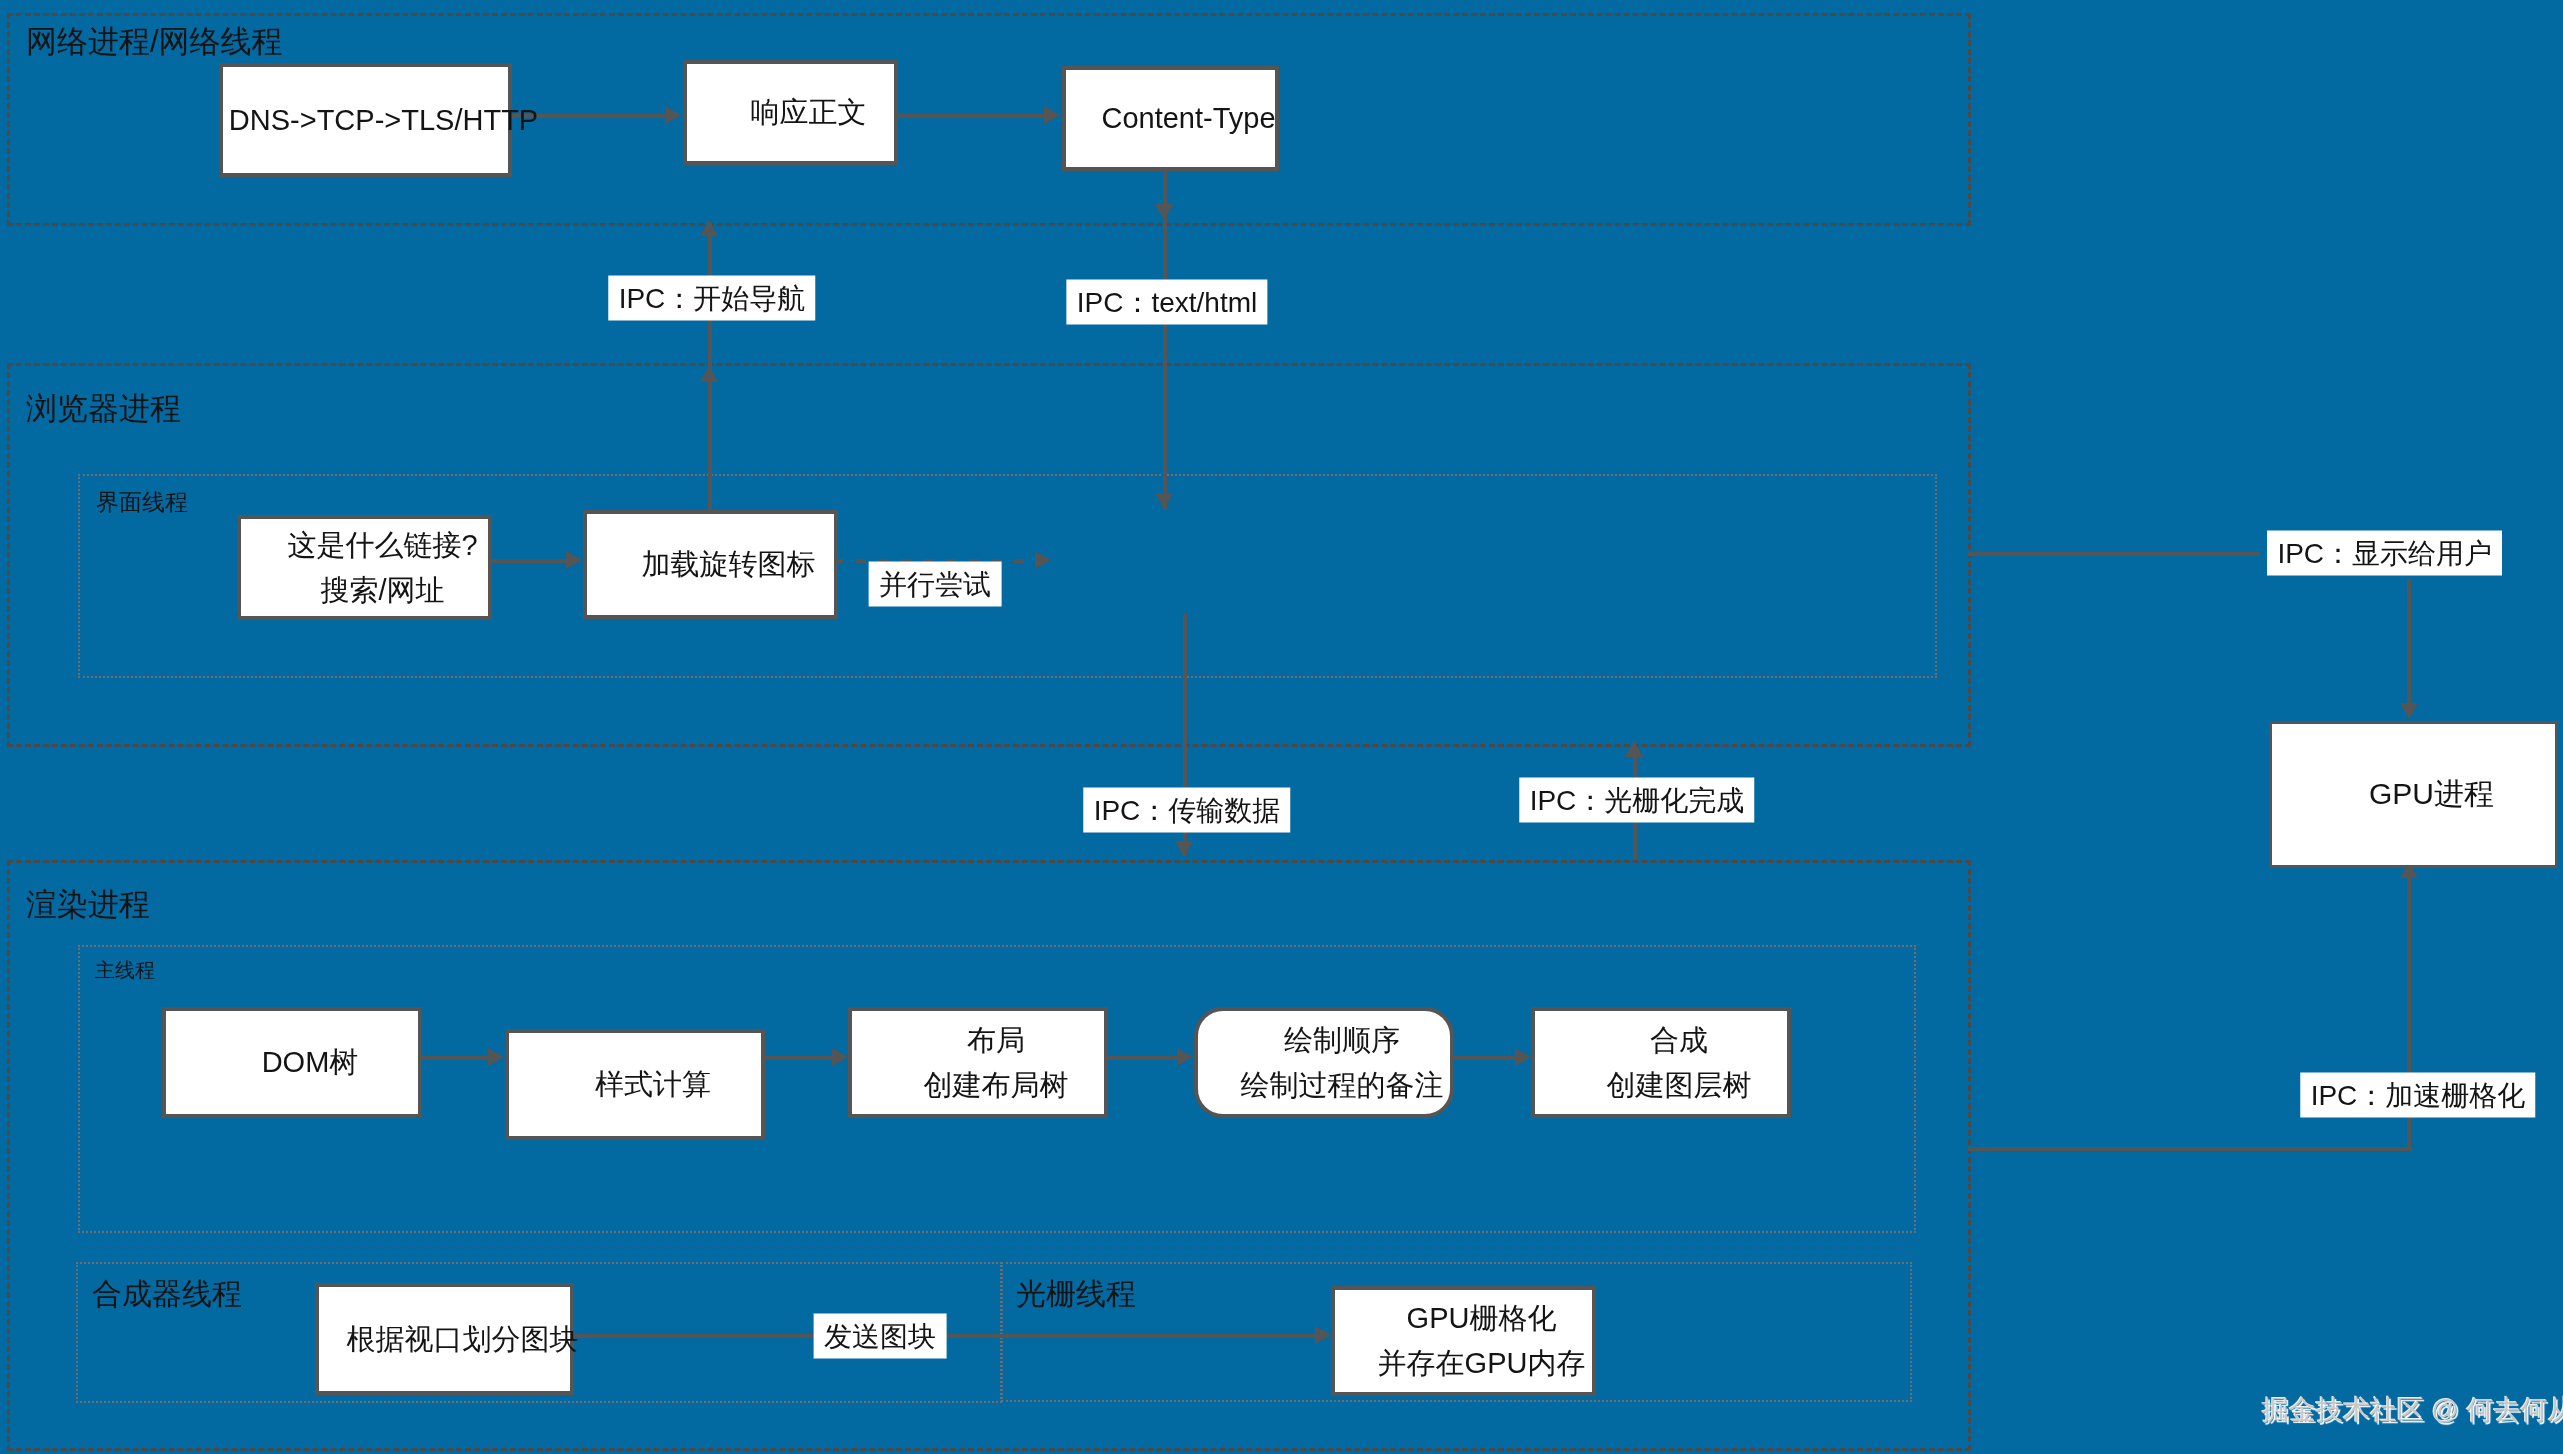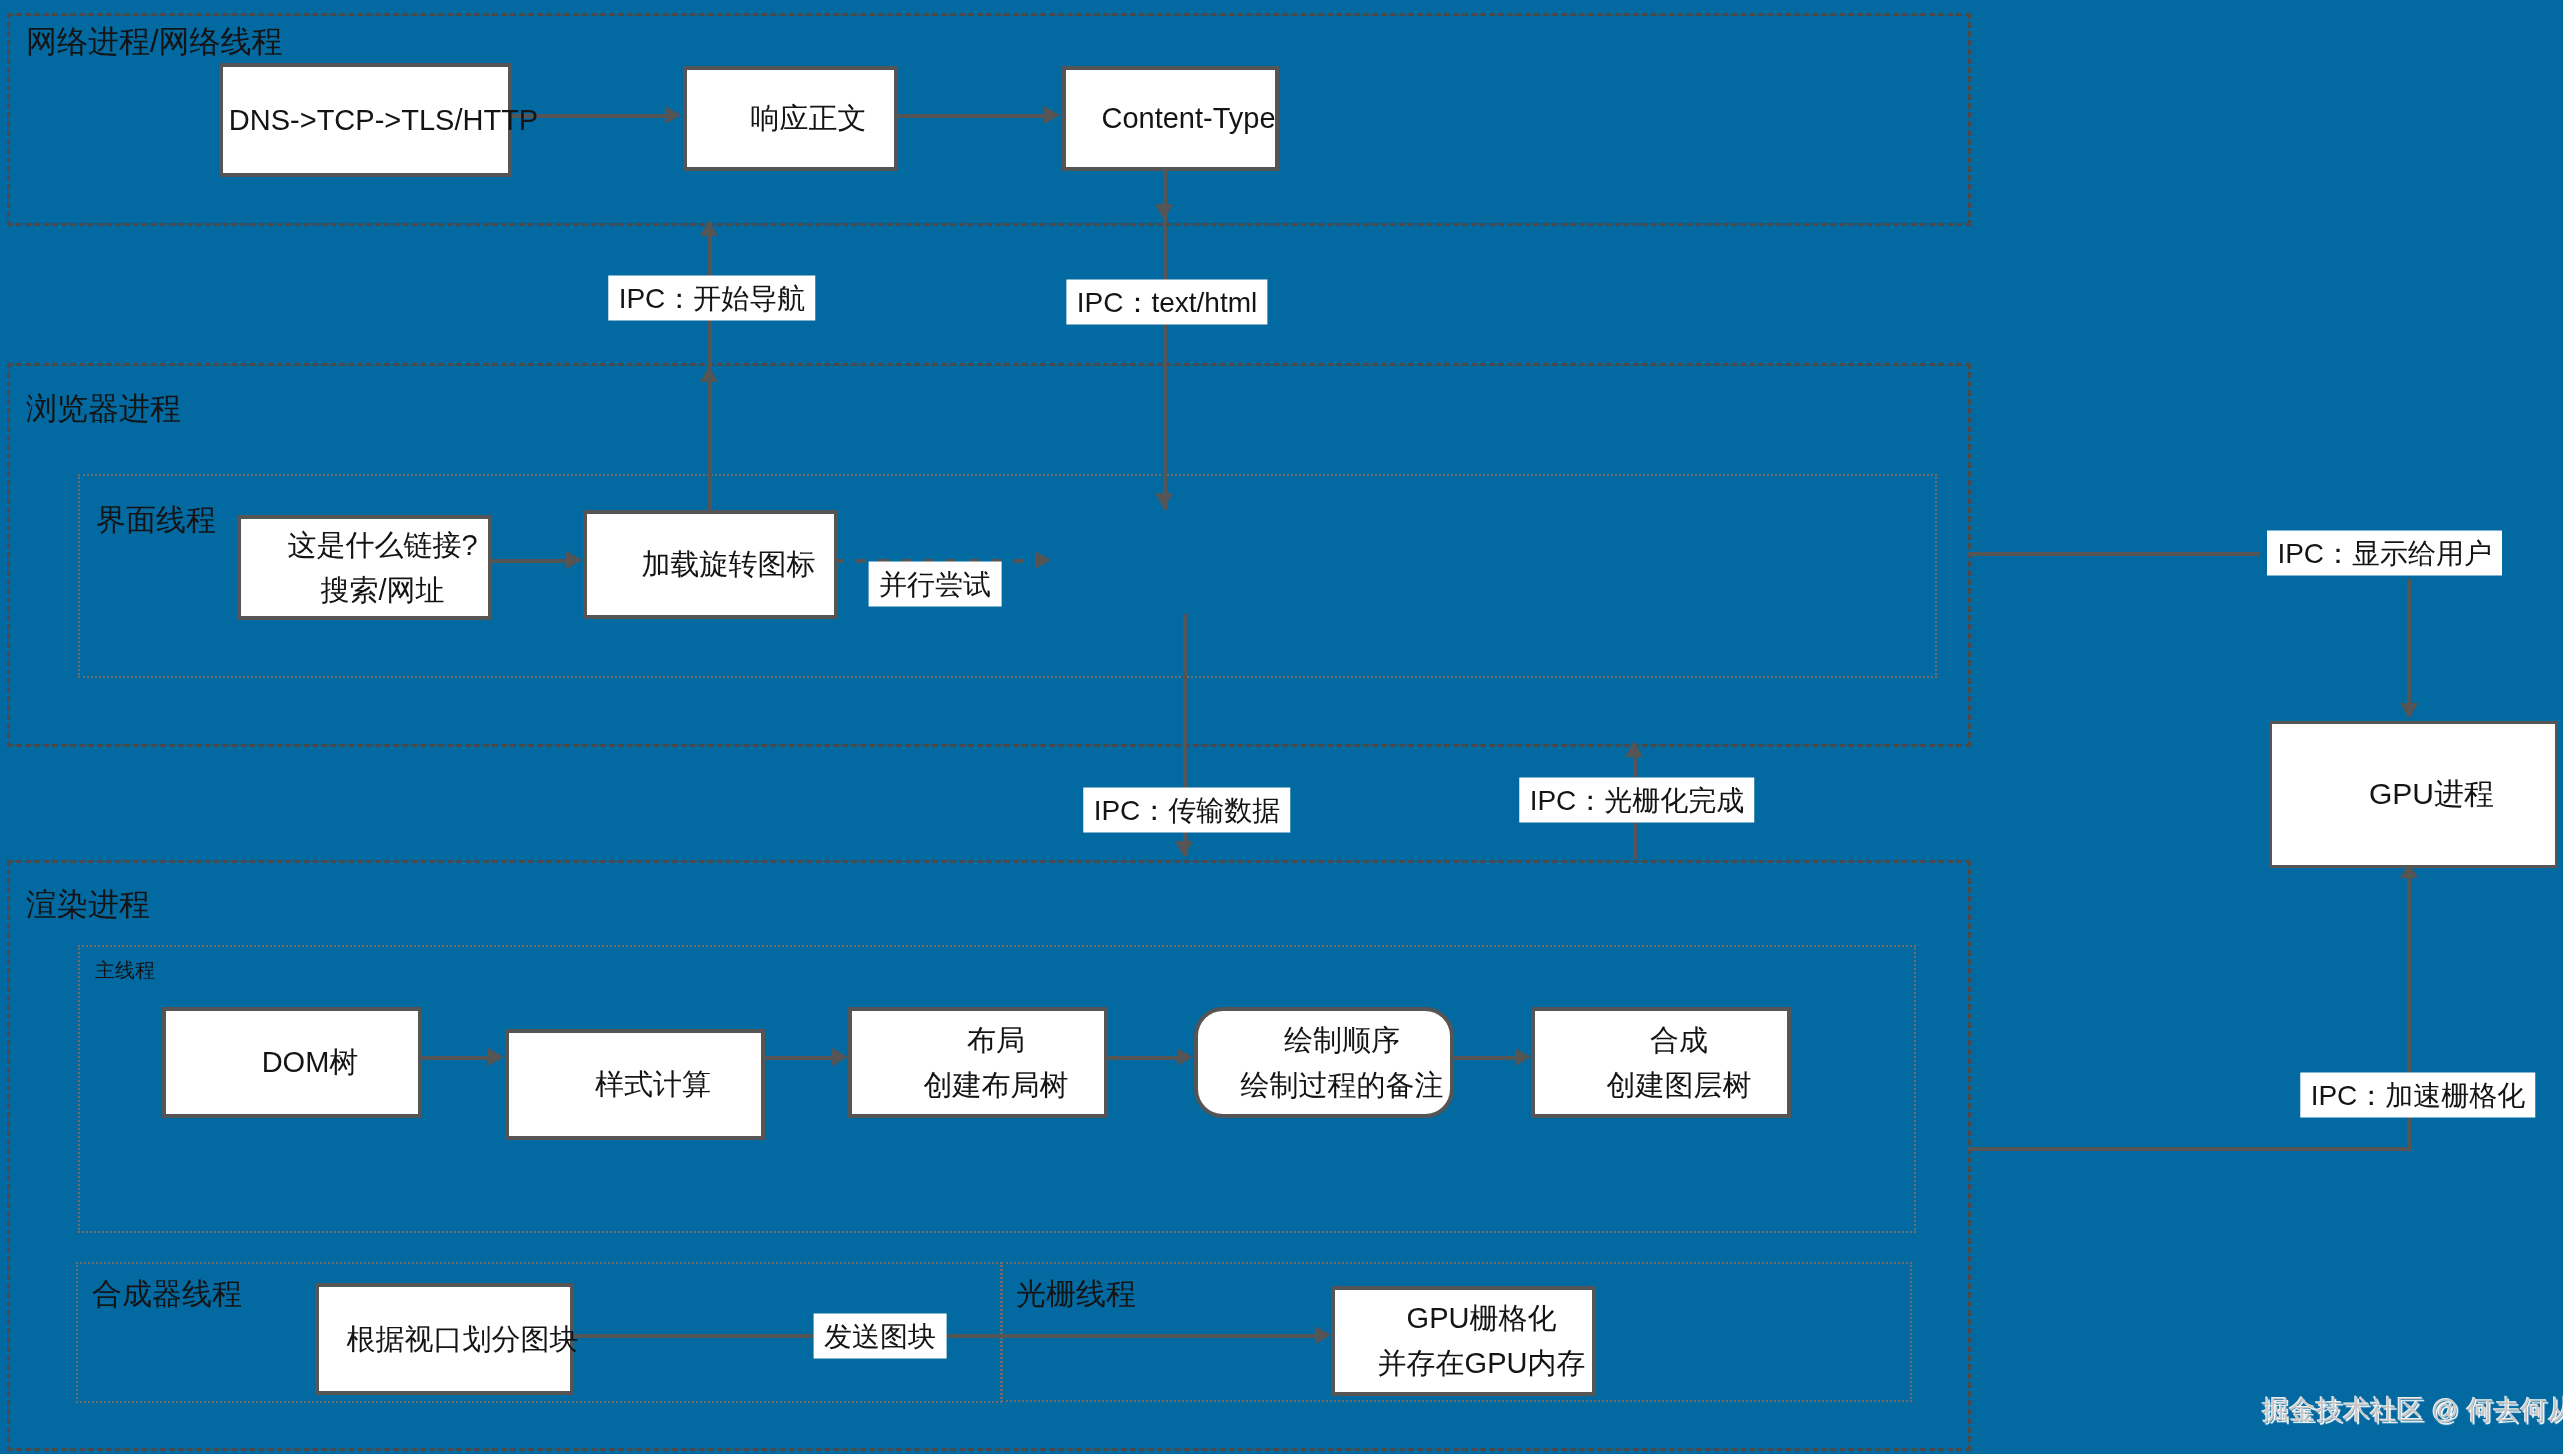--- a/index.html
+++ b/index.html
@@ -41,35 +41,35 @@
   <div class="proc" style="left:7px;top:13px;width:1958px;height:207px;"></div>
   <div class="sec-label" style="left:26px;top:21px;">网络进程/网络线程</div>
 
   <div class="proc" style="left:7px;top:363px;width:1958px;height:378px;"></div>
   <div class="sec-label" style="left:26px;top:388px;">浏览器进程</div>
 
   <div class="proc" style="left:7px;top:860px;width:1958px;height:585px;"></div>
   <div class="sec-label" style="left:26px;top:884px;">渲染进程</div>
 
   <div class="thread" style="left:78px;top:474px;width:1855px;height:200px;"></div>
-  <div class="sec-label" style="left:96px;top:500px;font-size:30px;">界面线程</div>
+  <div class="sec-label" style="left:96px;top:487px;font-size:23px;">界面线程</div>
 
   <div class="thread" style="left:78px;top:945px;width:1834px;height:284px;"></div>
   <div class="sec-label" style="left:95px;top:957px;font-size:20px;">主线程</div>
 
   <div class="thread" style="left:76px;top:1262px;width:922px;height:137px;"></div>
   <div class="sec-label" style="left:92px;top:1274px;font-size:30px;">合成器线程</div>
 
   <div class="thread" style="left:1001px;top:1262px;width:907px;height:136px;"></div>
   <div class="sec-label" style="left:1016px;top:1274px;font-size:30px;">光栅线程</div>
 
   <div class="node" style="left:219px;top:63px;width:285px;height:106px;">
     <span>DNS-&gt;TCP-&gt;TLS/HTTP</span>
   </div>
-  <div class="node" style="left:683px;top:66px;width:207px;height:97px;">
+  <div class="node" style="left:683px;top:60px;width:207px;height:97px;">
     <span>响应正文</span>
   </div>
   <div class="node" style="left:1062px;top:66px;width:209px;height:97px;">
     <span>Content-Type</span>
   </div>
 
   <div class="hline" style="left:508px;top:114px;width:157px;"></div>
   <div class="arr right" style="left:665px;top:106px;"></div>
   <div class="hline" style="left:894px;top:114px;width:151px;"></div>
   <div class="arr right" style="left:1044px;top:106px;"></div>

